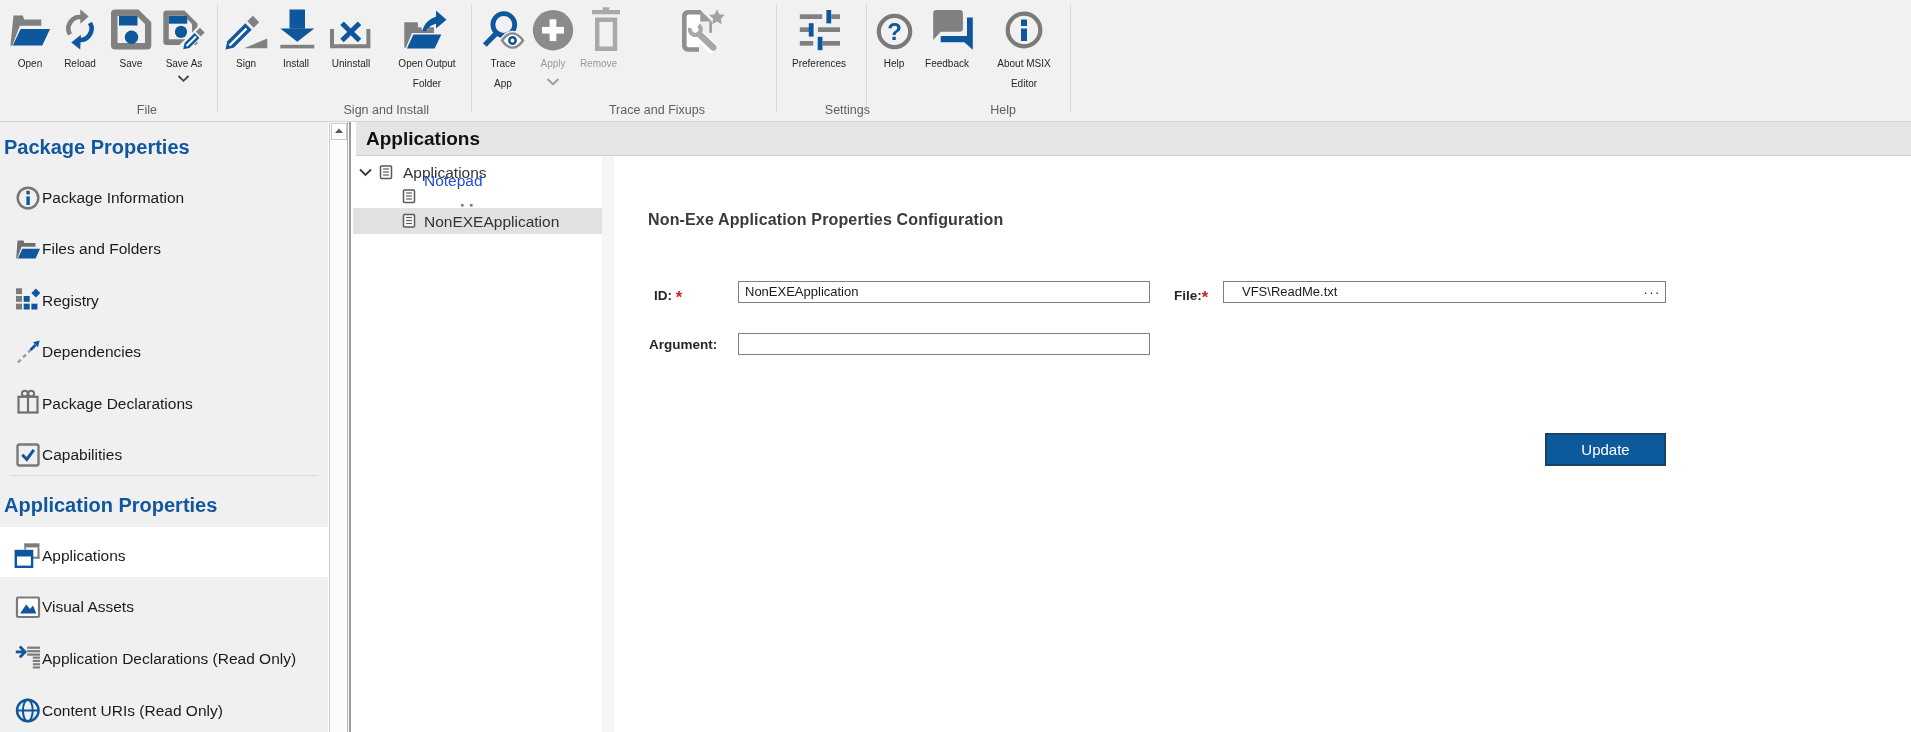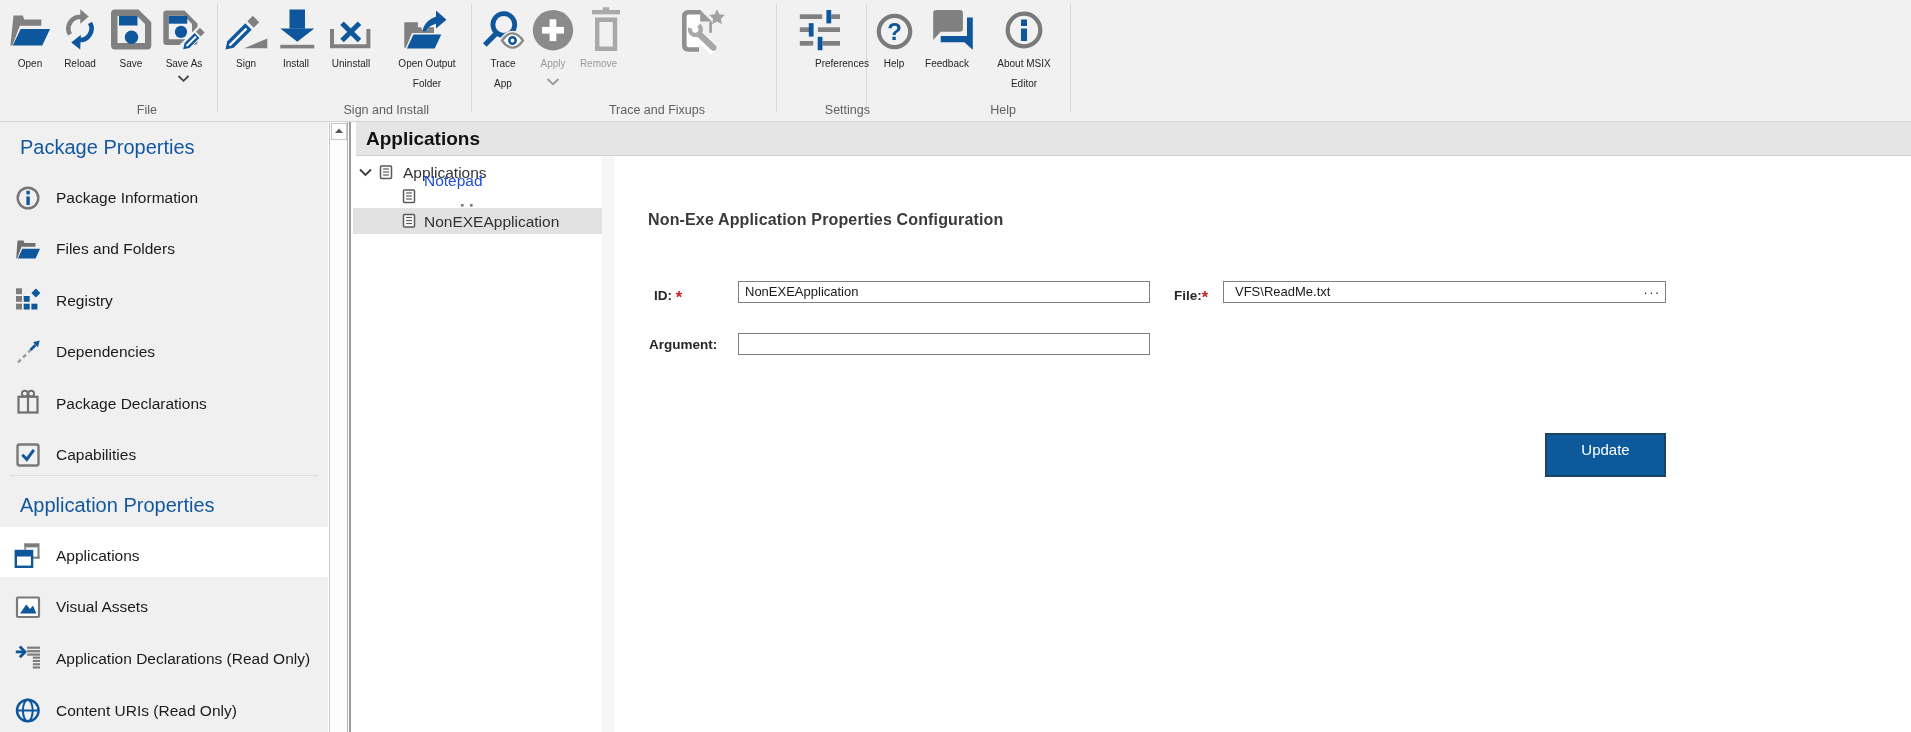--- a/index.html
+++ b/index.html
@@ -1,22 +1,22 @@
 <!DOCTYPE html>
 <html><head><meta charset="utf-8"><style>
   html,body{margin:0;padding:0;width:1911px;height:732px;overflow:hidden;
     font-family:"Liberation Sans",sans-serif;background:#fff;}
   #ribbon{position:absolute;left:0;top:0;width:1911px;height:121px;background:#f1f1f1;border-bottom:1px solid #d5d5d5;}
   .rsep{position:absolute;top:4px;height:108px;width:1px;background:#d9d9d9;}
   .glabel{position:absolute;top:103px;height:15px;font-size:12.5px;color:#5f5f5f;text-align:right;}
   .rlab{position:absolute;top:54px;font-size:10px;color:#262626;text-align:center;white-space:nowrap;line-height:19.5px;}
   .rlab.dis{color:#9a9a9a;}
   #sidebar{position:absolute;left:0;top:122px;width:328px;height:610px;background:#f0f0f0;}
-  .shead{position:absolute;left:20px;font-size:20px;font-weight:normal;color:#11579f;white-space:nowrap;}
-  .sitem{position:absolute;left:56px;font-size:15.5px;color:#1b1b1b;white-space:nowrap;}
+  .shead{position:absolute;left:4px;font-size:20px;font-weight:bold;color:#11579f;white-space:nowrap;}
+  .sitem{position:absolute;left:42px;font-size:15.5px;color:#1b1b1b;white-space:nowrap;}
   .flabel{position:absolute;font-size:13.5px;color:#262626;white-space:nowrap;font-weight:bold;}
   .red{color:#cc2020;font-size:16.5px;position:relative;top:2.5px;}
 </style></head>
 <body>
 <div id="ribbon">
 <div class="rsep" style="left:217px"></div>
 <div class="rsep" style="left:471px"></div>
 <div class="rsep" style="left:776px"></div>
 <div class="rsep" style="left:866px"></div>
 <div class="rsep" style="left:1070px"></div>
@@ -100,21 +100,21 @@
     <div class="rlab" style="left:50px;width:60px">Reload</div>
     <div class="rlab" style="left:101px;width:60px">Save</div>
     <div class="rlab" style="left:144px;width:80px">Save As</div>
     <div class="rlab" style="left:216px;width:60px">Sign</div>
     <div class="rlab" style="left:266px;width:60px">Install</div>
     <div class="rlab" style="left:311px;width:80px">Uninstall</div>
     <div class="rlab" style="left:372px;width:110px">Open Output<br>Folder</div>
     <div class="rlab" style="left:473px;width:60px">Trace<br>App</div>
     <div class="rlab dis" style="left:523px;width:60px">Apply</div>
     <div class="rlab dis" style="left:566px;width:65px">Remove</div>
-    <div class="rlab" style="left:792px;width:100px">Preferences</div>
+    <div class="rlab" style="left:769px;width:100px">Preferences</div>
     <div class="rlab" style="left:864px;width:60px">Help</div>
     <div class="rlab" style="left:908px;width:78px">Feedback</div>
     <div class="rlab" style="left:974px;width:100px">About MSIX<br>Editor</div>
 </div>
 <div id="sidebar">
     <div style="position:absolute;left:0;top:405px;width:328px;height:50px;background:#fff"></div>
     <div class="shead" style="top:14px">Package Properties</div>
     <div class="sitem" style="top:67px">Package Information</div>
     <div class="sitem" style="top:118px">Files and Folders</div>
     <div class="sitem" style="top:170px">Registry</div>
@@ -185,24 +185,24 @@
 <div style="position:absolute;left:351px;top:156px;width:251px;height:576px;background:#fff"></div>
 <div style="position:absolute;left:602px;top:156px;width:12px;height:576px;background:#f6f6f6"></div>
 <div style="position:absolute;left:353px;top:208px;width:249px;height:26px;background:#e1e1e1"></div>
 <div style="position:absolute;left:403px;top:164px;font-size:15.5px;color:#333">Applications</div>
 <div style="position:absolute;left:424px;top:172px;font-size:15.5px;color:#1d4ed8">Notepad</div>
 <div style="position:absolute;left:424px;top:213px;font-size:15.5px;color:#333">NonEXEApplication</div>
 <div style="position:absolute;left:648px;top:211px;font-size:16px;letter-spacing:0.15px;font-weight:bold;color:#3a3a3a">Non-Exe Application Properties Configuration</div>
 <div class="flabel" style="left:654px;top:285px">ID: <span class="red">*</span></div>
 <div style="position:absolute;left:738px;top:281px;width:412px;height:22px;border:1px solid #7f7f7f;box-sizing:border-box;background:#fff;font-size:13px;color:#1a1a1a;line-height:20px;padding-left:6px">NonEXEApplication</div>
 <div class="flabel" style="left:1174px;top:285px">File:<span class="red">*</span></div>
-<div style="position:absolute;left:1223px;top:281px;width:443px;height:22px;border:1px solid #7f7f7f;box-sizing:border-box;background:#fff;font-size:13px;color:#1a1a1a;line-height:20px;padding-left:11px">VFS\ReadMe.txt<span style="position:absolute;right:4px;top:-2px;color:#222;font-size:13.5px;letter-spacing:2px">...</span></div>
+<div style="position:absolute;left:1223px;top:281px;width:443px;height:22px;border:1px solid #7f7f7f;box-sizing:border-box;background:#fff;font-size:13px;color:#1a1a1a;line-height:20px;padding-left:18px">VFS\ReadMe.txt<span style="position:absolute;right:4px;top:-2px;color:#222;font-size:13.5px;letter-spacing:2px">...</span></div>
 <div class="flabel" style="left:649px;top:337px">Argument:</div>
 <div style="position:absolute;left:738px;top:333px;width:412px;height:22px;border:1px solid #7f7f7f;box-sizing:border-box;background:#fff"></div>
-<div style="position:absolute;left:1545px;top:433px;width:121px;height:44px;background:#0c599c;border:2px solid #1b4366;box-sizing:border-box;color:#fff;font-size:15px;text-align:center;line-height:29px">Update</div>
+<div style="position:absolute;left:1545px;top:433px;width:121px;height:33px;background:#0c599c;border:2px solid #1b4366;box-sizing:border-box;color:#fff;font-size:15px;text-align:center;line-height:29px">Update</div>
 <svg width="1911" height="732" style="position:absolute;left:0;top:0;pointer-events:none">
     <path d="M360,169.5 L365.5,175 L371,169.5" fill="none" stroke="#3a3a3a" stroke-width="1.8"></path>
     <rect x="380.5" y="166" width="11" height="12.5" rx="1" fill="#fff" stroke="#5a5a5a" stroke-width="1.5"></rect>
     <line x1="383.1" y1="169" x2="388.9" y2="169" stroke="#5a5a5a" stroke-width="1.2"></line>
     <line x1="383.1" y1="172" x2="388.9" y2="172" stroke="#5a5a5a" stroke-width="1.2"></line>
     <line x1="383.1" y1="175" x2="388.9" y2="175" stroke="#5a5a5a" stroke-width="1.2"></line>
     <rect x="403.5" y="190" width="11" height="12.5" rx="1" fill="#fff" stroke="#5a5a5a" stroke-width="1.5"></rect>
     <line x1="406.1" y1="193" x2="411.9" y2="193" stroke="#5a5a5a" stroke-width="1.2"></line>
     <line x1="406.1" y1="196" x2="411.9" y2="196" stroke="#5a5a5a" stroke-width="1.2"></line>
     <line x1="406.1" y1="199" x2="411.9" y2="199" stroke="#5a5a5a" stroke-width="1.2"></line>

